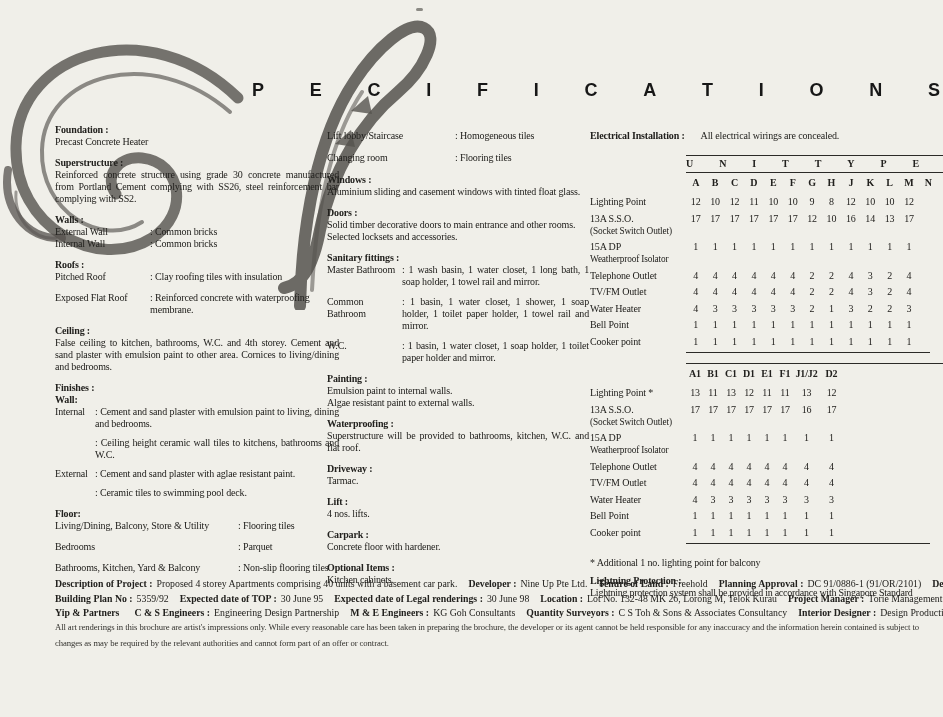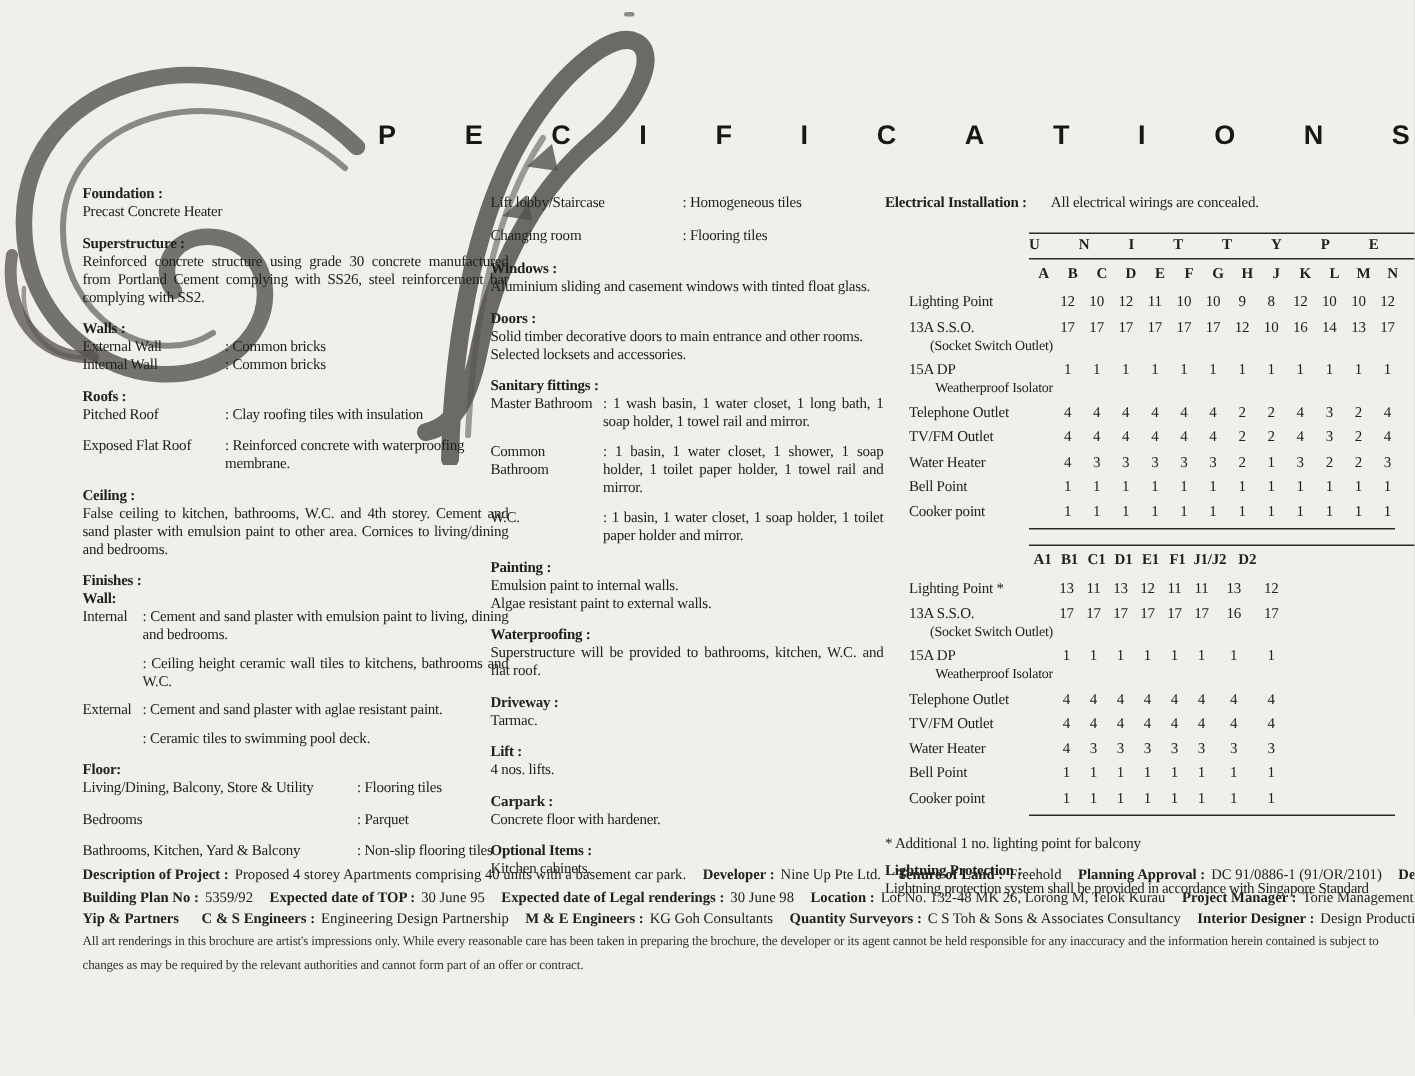--- a/index.html
+++ b/index.html
@@ -27,22 +27,22 @@
   
   .enote{display:flex;gap:16px;margin-bottom:13px;white-space:nowrap;}
   .rule{margin-left:96px;border-top:1.2px solid #2b2a27;height:0;width:258px;}
   .rule.short{width:244px;}
   .bandrow{display:flex;margin:2px 0 2px;}
   .spacer{flex:0 0 96px;}
   .band{width:233px;display:flex;justify-content:space-between;font-weight:bold;font-size:10px;}
   .cells{display:flex;}
   .headrow{display:flex;margin:4px 0 7px;font-weight:bold;}
   .trow{display:flex;margin-bottom:4.5px;}
-  .tlabel{flex:0 0 96px;margin-left:16px;}
-  .tlabel2{font-size:9.3px;white-space:nowrap;text-align:right;}
+  .tlabel{flex:0 0 96px;}
+  .tlabel2{font-size:9.3px;white-space:nowrap;}
   .tlabel2:empty{display:none;}
   .t1 .tcell{width:19.4px;text-align:center;flex:none;}
   .t2 .tcell{width:18px;text-align:center;flex:none;}
   .t2 .cells .tcell:nth-of-type(7),.t2 .cells .tcell:nth-of-type(8){width:25px;}
   .t2{margin-top:10px;}
   .fn{margin-top:13px;}
   .lightning{margin-top:6px;}
   .lightning .body{white-space:nowrap;letter-spacing:-0.25px;text-align:left;}
   
   .footer{position:absolute;left:55px;top:577px;width:1200px;font-size:9.8px;line-height:14.5px;white-space:nowrap;}

